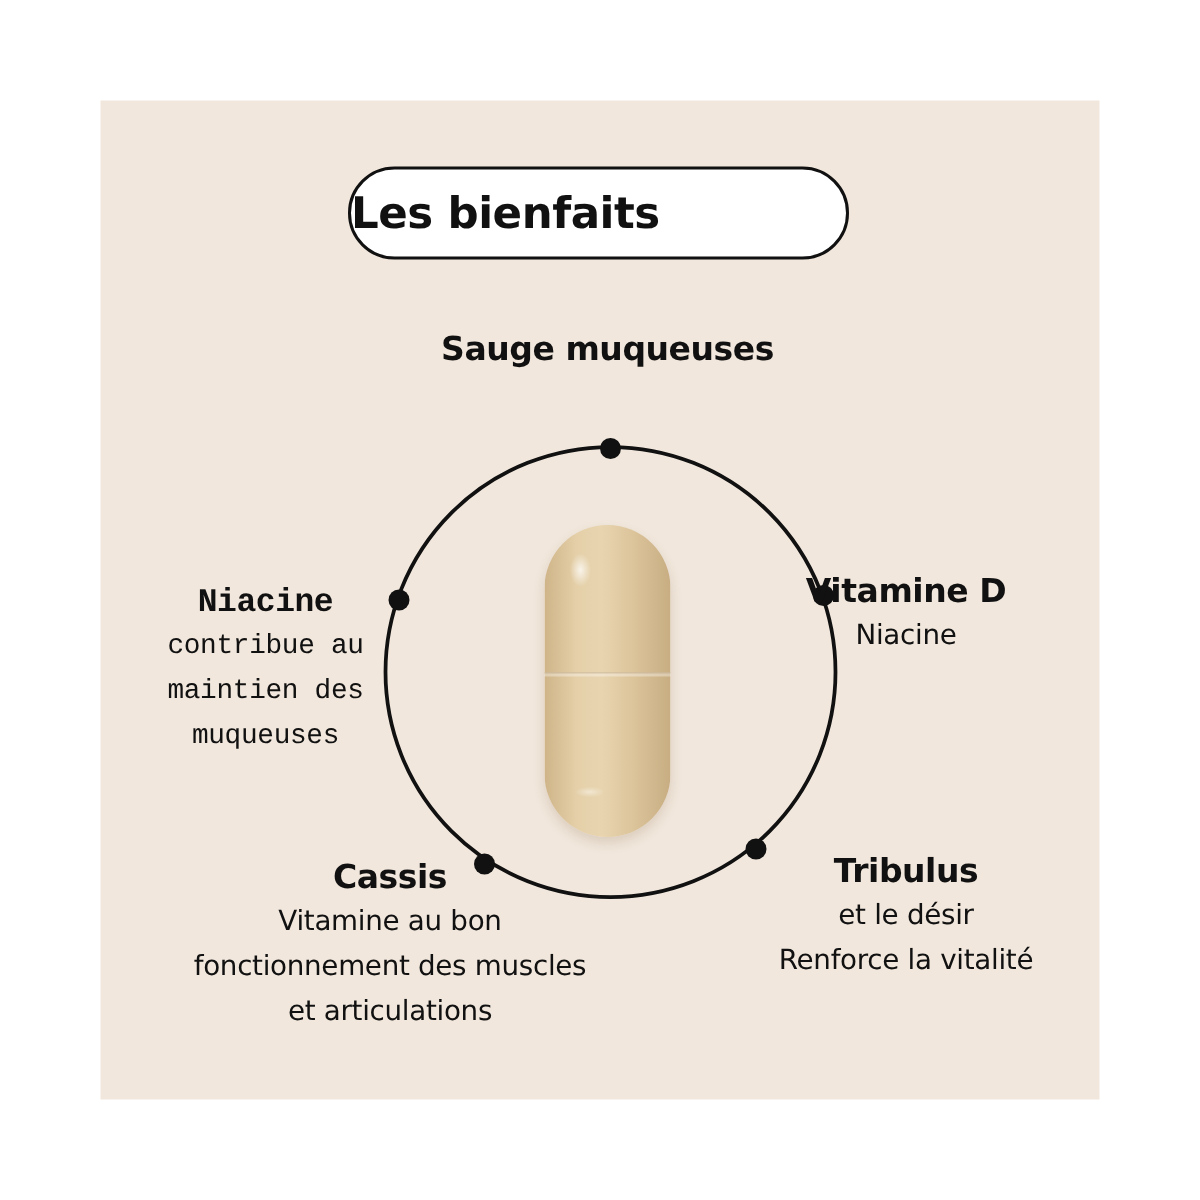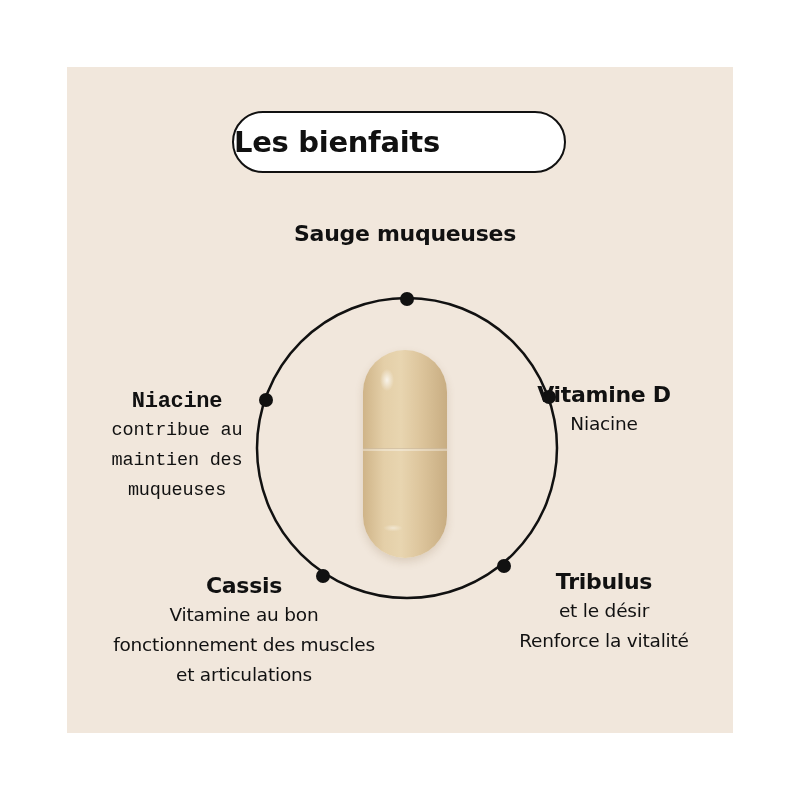--- a/index.html
+++ b/index.html
@@ -49,21 +49,21 @@
   <div class="name">Vitamine D</div>
   <div class="desc">Niacine</div>
 </div>
 
 <div class="label" style="left:576px;top:568px;margin-left:28px;">
   <div class="name">Tribulus</div>
   <div class="desc">et le désir</div>
   <div class="desc">Renforce la vitalité</div>
 </div>
 
-<div class="label" style="left:244px;top:572px;">
+<div class="label" style="left:260px;top:572px;">
   <div class="name">Cassis</div>
   <div class="desc">Vitamine au bon</div>
   <div class="desc">fonctionnement des muscles</div>
   <div class="desc">et articulations</div>
 </div>
 
 <div class="label" style="left:177px;top:388px;font-family:Liberation Mono, monospace;">
   <div class="name">Niacine</div>
   <div class="desc">contribue au</div>
   <div class="desc">maintien des</div>

